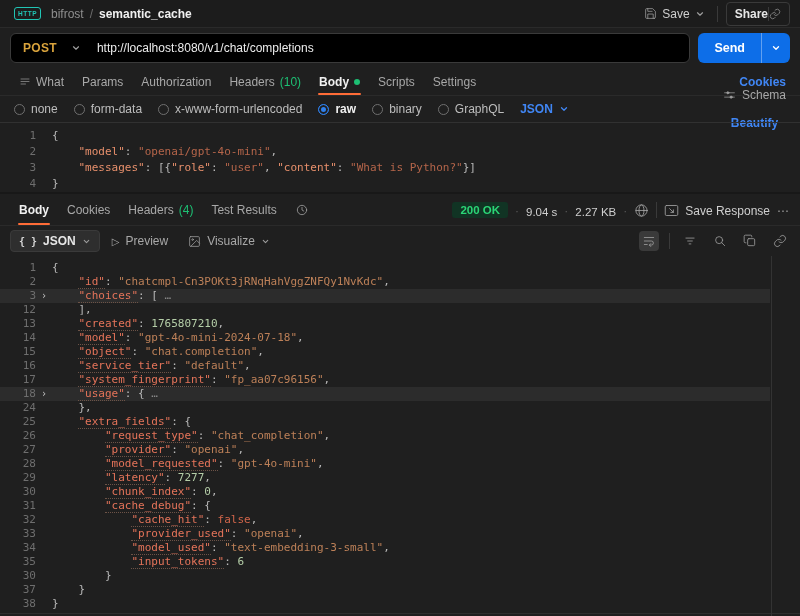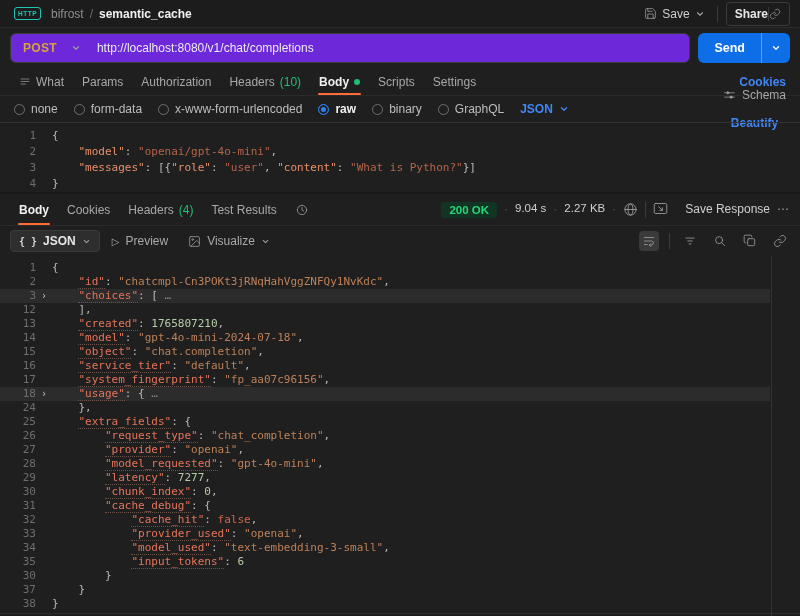--- a/index.html
+++ b/index.html
@@ -19,21 +19,21 @@
   .crumb .sep { color:#6e6e6e; }
   .crumb .current { color:#f0f0f0; font-weight:bold; }
   .topbar-right { margin-left:auto; display:flex; align-items:center; gap:8px; }
   .save-group { display:flex; align-items:center; gap:5px; color:#cfcfcf; padding:3px 4px; border-radius:4px; cursor:pointer; }
   .vdiv { width:1px; height:16px; background:#3a3a3a; }
   .share-btn { display:flex; align-items:center; border:1px solid #3a3a3a; border-radius:4px; padding:4px 8px; color:#e6e6e6; font-weight:bold; cursor:pointer; }
   .share-btn .vdiv { height:14px; }
 
   
   .req-row { height:40px; display:flex; align-items:center; gap:8px; padding:0 10px; }
-  .url-box { flex:1; display:flex; align-items:center; height:30px; background:#6d28d9; border:1px solid #3a3a3a; border-radius:6px; overflow:hidden; }
+  .url-box { flex:1; display:flex; align-items:center; height:30px; background:#000000; border:1px solid #3a3a3a; border-radius:6px; overflow:hidden; }
   .method { display:flex; align-items:center; gap:14px; padding:0 12px; height:100%; cursor:pointer; }
   .method .m { color:#d9a33c; font-weight:bold; font-size:12px; letter-spacing:.3px; }
   .url-input { flex:1; border:0; background:transparent; color:#ececec; font-size:12px; padding:0 4px; height:100%; outline:none; font-family:"Liberation Sans",sans-serif; }
   .send-btn { display:flex; align-items:center; height:30px; background:#0d6ee8; border-radius:6px; color:#fff; font-weight:bold; cursor:pointer; }
   .send-main { padding:0 16px; font-size:12.5px; }
   .send-caret { padding:0 9px; border-left:1px solid rgba(255,255,255,.35); height:100%; display:flex; align-items:center; }
 
   
   .tabs { height:28px; display:flex; align-items:center; padding:0 10px; border-bottom:1px solid #2a2a2a; }
   .tab { display:flex; align-items:center; gap:5px; padding:0 9px; height:100%; color:#a8a8a8; cursor:pointer; position:relative; }
@@ -69,25 +69,25 @@
   .tk-b { color:#d1654a; }
   .tk-e { color:#8a8a8a; }
   .req-editor { height:70px; padding:5px 0 0 0; border-top:1px solid #313131; }
   .req-editor .crow { line-height:16px; }
   .req-editor .tk-k { color:#e8906c; }
   .req-editor .tk-s { color:#b5654a; }
 
   
   .resp-head { height:34px; display:flex; align-items:center; padding:0 10px; border-top:2px solid #181818; border-bottom:1px solid #2a2a2a; }
   .resp-tabs { display:flex; align-items:center; height:100%; }
-  .resp-meta { margin-left:auto; display:flex; align-items:flex-start; gap:7px; }
+  .resp-meta { margin-left:auto; display:flex; align-items:flex-end; gap:7px; }
   .status-badge { background:#10392575; background:#113424; color:#2bd576; font-weight:bold; padding:2px 8px; border-radius:3px; font-size:11.5px; }
   .meta-num { color:#cfcfcf; font-size:11.5px; }
   .meta-dot { color:#5a5a5a; }
-  .save-resp { display:flex; align-items:center; gap:17px; color:#cfcfcf; cursor:pointer; }
+  .save-resp { display:flex; align-items:center; gap:6px; color:#cfcfcf; cursor:pointer; }
   .more-dots { color:#9e9e9e; letter-spacing:1px; }
 
   .resp-toolbar { height:30px; display:flex; align-items:center; gap:4px; padding:0 10px; }
   .fmt-btn { display:flex; align-items:center; gap:6px; background:#2e2e2e; border:1px solid #3a3a3a; border-radius:4px; padding:3px 8px; color:#e6e6e6; font-weight:bold; cursor:pointer; }
   .fmt-btn .braces { color:#d8d8d8; font-family:"DejaVu Sans Mono",monospace; font-size:10px; }
   .tool-item { display:flex; align-items:center; gap:6px; color:#a8a8a8; padding:3px 8px; cursor:pointer; }
   .tool-item .tri { font-size:10px; color:#a8a8a8; }
   .toolbar-right { margin-left:auto; display:flex; align-items:center; gap:10px; }
   .icon-btn { padding:3px; border-radius:4px; cursor:pointer; }
   .icon-btn.active { background:#3a3a3a; }

